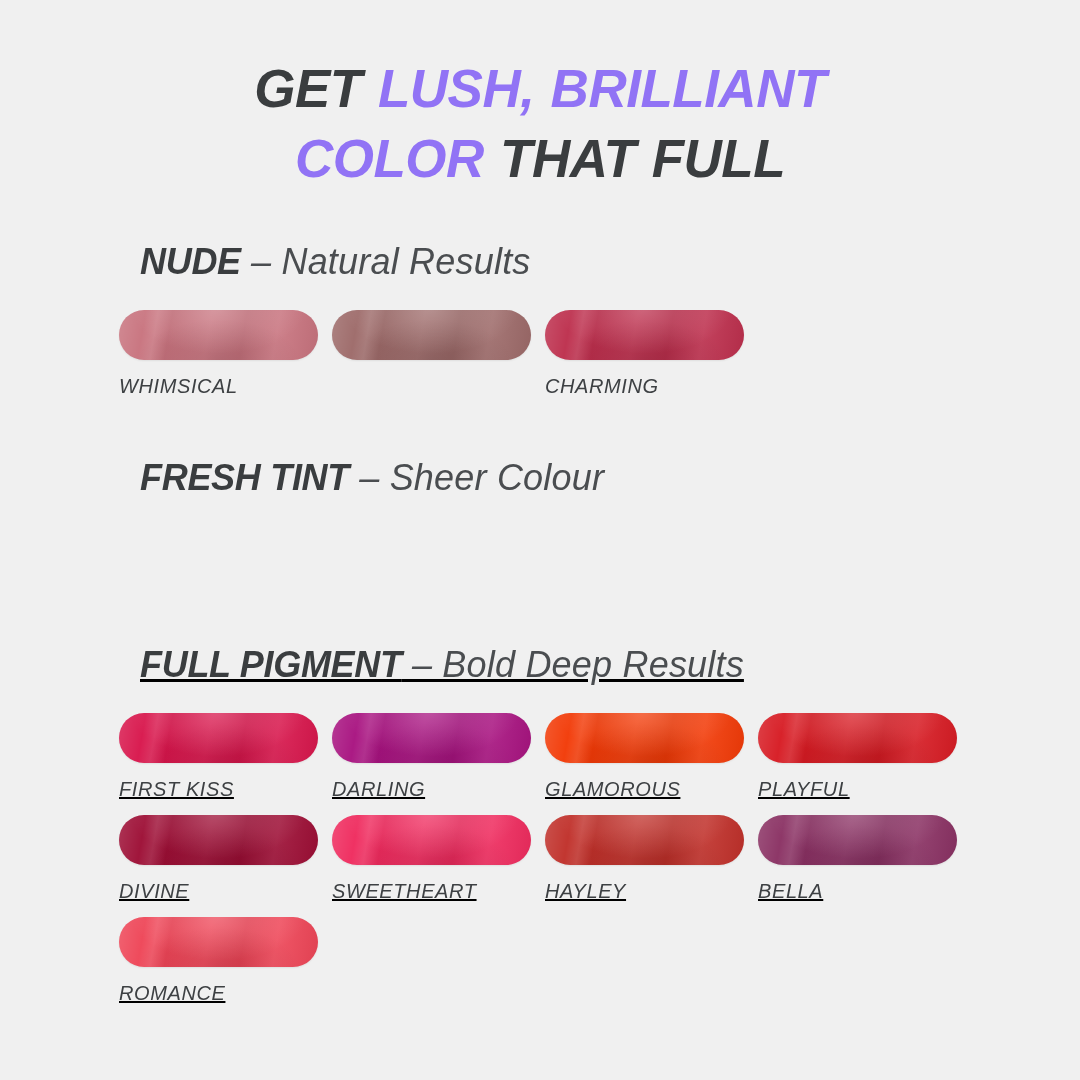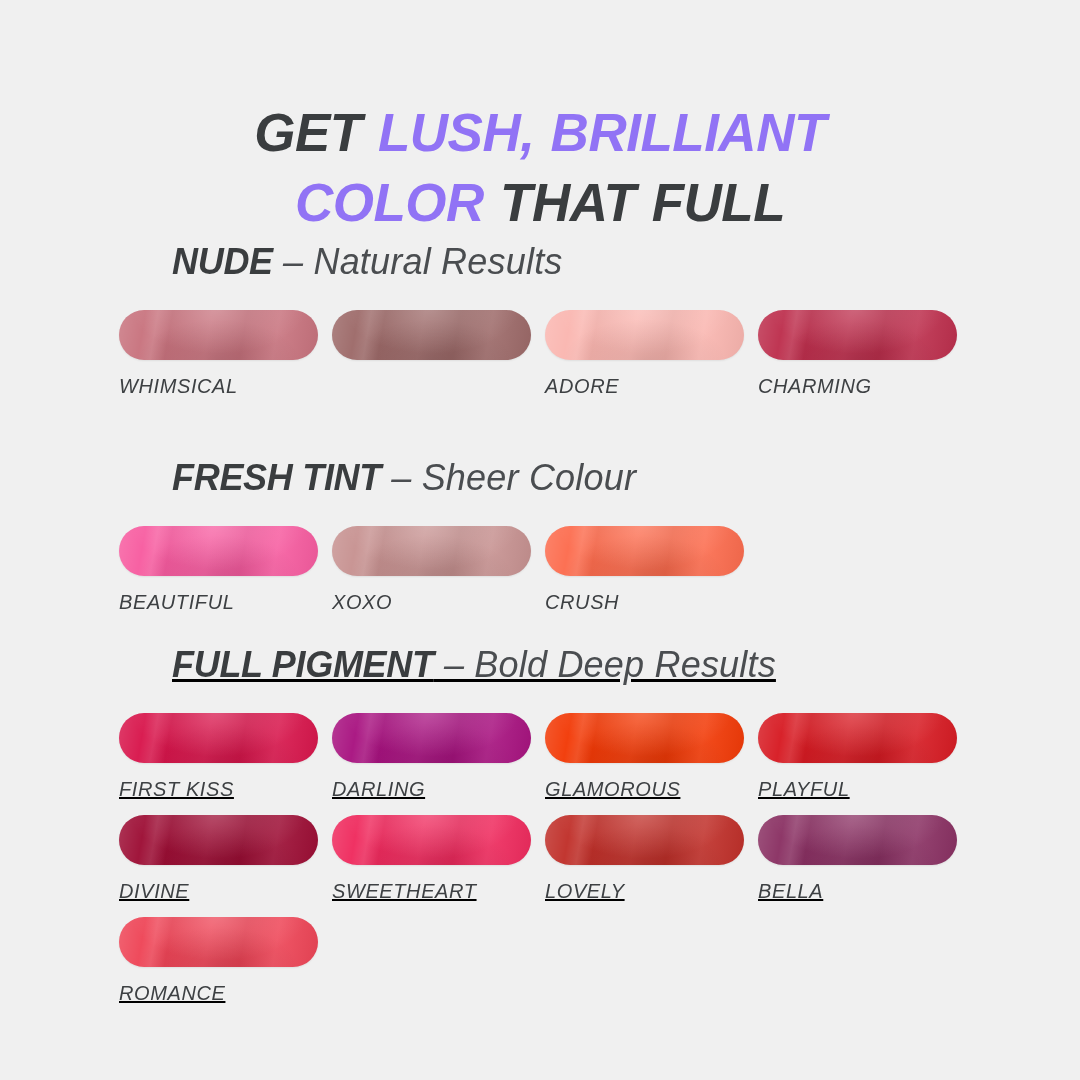--- a/index.html
+++ b/index.html
@@ -23,21 +23,20 @@
     left: 0;
     width: 1080px;
     text-align: center;
     font-size: 53px;
     line-height: 1.32;
     font-weight: bold;
     font-style: italic;
     letter-spacing: -0.5px;
     color: #3a3d3f;
     word-spacing: 2px;
-    margin-top: 44px;
   }
   .headline .accent { color: #9173f5; }
   .headline .line { display: block; white-space: nowrap; }
 
   
   .section { position: absolute; left: 0; width: 1080px; }
   #section-nude        { top: 240px; }
   #section-fresh-tint  { top: 456px; }
   #section-full-pigment{ top: 643px; text-decoration: underline; }
 
@@ -45,21 +44,20 @@
     margin-left: 140px;
     font-size: 36px;
     line-height: 44px;
     white-space: nowrap;
     color: #3a3d3f;
   }
   .section-heading .cat-name {
     font-weight: bold;
     font-style: italic;
     letter-spacing: -0.3px;
-    margin-left: 32px;
   }
   .section-heading .cat-desc {
     font-weight: 300;
     font-style: italic;
     color: #4a4d50;
     letter-spacing: 0.2px;
   }
 
   
   .swatch-grid {
@@ -134,47 +132,29 @@
   </div>
   <div class="swatch-grid">
     <div class="swatch-cell">
       <div class="swatch-chip" style="background-color: rgb(200, 115, 126);"></div>
       <div class="swatch-label">WHIMSICAL</div>
     </div>
     <div class="swatch-cell">
       <div class="swatch-chip" style="background-color: rgb(157, 106, 105);"></div>
     </div>
     <div class="swatch-cell">
-      <div class="swatch-chip" style="background-color: rgb(250, 182, 176);"></div>
-      <div class="swatch-label">ADORE</div>
-    </div>
-    <div class="swatch-cell">
       <div class="swatch-chip" style="background-color: rgb(189, 47, 77);"></div>
       <div class="swatch-label">CHARMING</div>
     </div>
   </div>
 </div>
 
 <div class="section" id="section-fresh-tint">
   <div class="section-heading">
     <span class="cat-name">FRESH TINT</span><span class="cat-desc"> – Sheer Colour</span>
-  </div>
-  <div class="swatch-grid">
-    <div class="swatch-cell">
-      <div class="swatch-chip" style="background-color: rgb(247, 92, 160);"></div>
-      <div class="swatch-label">BEAUTIFUL</div>
-    </div>
-    <div class="swatch-cell">
-      <div class="swatch-chip" style="background-color: rgb(199, 146, 145);"></div>
-      <div class="swatch-label">XOXO</div>
-    </div>
-    <div class="swatch-cell">
-      <div class="swatch-chip" style="background-color: rgb(252, 108, 78);"></div>
-      <div class="swatch-label">CRUSH</div>
-    </div>
   </div>
 </div>
 
 <div class="section" id="section-full-pigment">
   <div class="section-heading">
     <span class="cat-name">FULL PIGMENT</span><span class="cat-desc"> – Bold Deep Results</span>
   </div>
   <div class="swatch-grid">
     <div class="swatch-cell">
       <div class="swatch-chip" style="background-color: rgb(216, 22, 76);"></div>
@@ -195,21 +175,21 @@
     <div class="swatch-cell">
       <div class="swatch-chip" style="background-color: rgb(157, 14, 53);"></div>
       <div class="swatch-label">DIVINE</div>
     </div>
     <div class="swatch-cell">
       <div class="swatch-chip" style="background-color: rgb(239, 43, 94);"></div>
       <div class="swatch-label">SWEETHEART</div>
     </div>
     <div class="swatch-cell">
       <div class="swatch-chip" style="background-color: rgb(192, 48, 42);"></div>
-      <div class="swatch-label">LOVELY</div>
+      <div class="swatch-label">HAYLEY</div>
     </div>
     <div class="swatch-cell">
       <div class="swatch-chip" style="background-color: rgb(138, 49, 99);"></div>
       <div class="swatch-label">BELLA</div>
     </div>
     <div class="swatch-cell">
       <div class="swatch-chip" style="background-color: rgb(238, 69, 87);"></div>
       <div class="swatch-label">ROMANCE</div>
     </div>
   </div>

